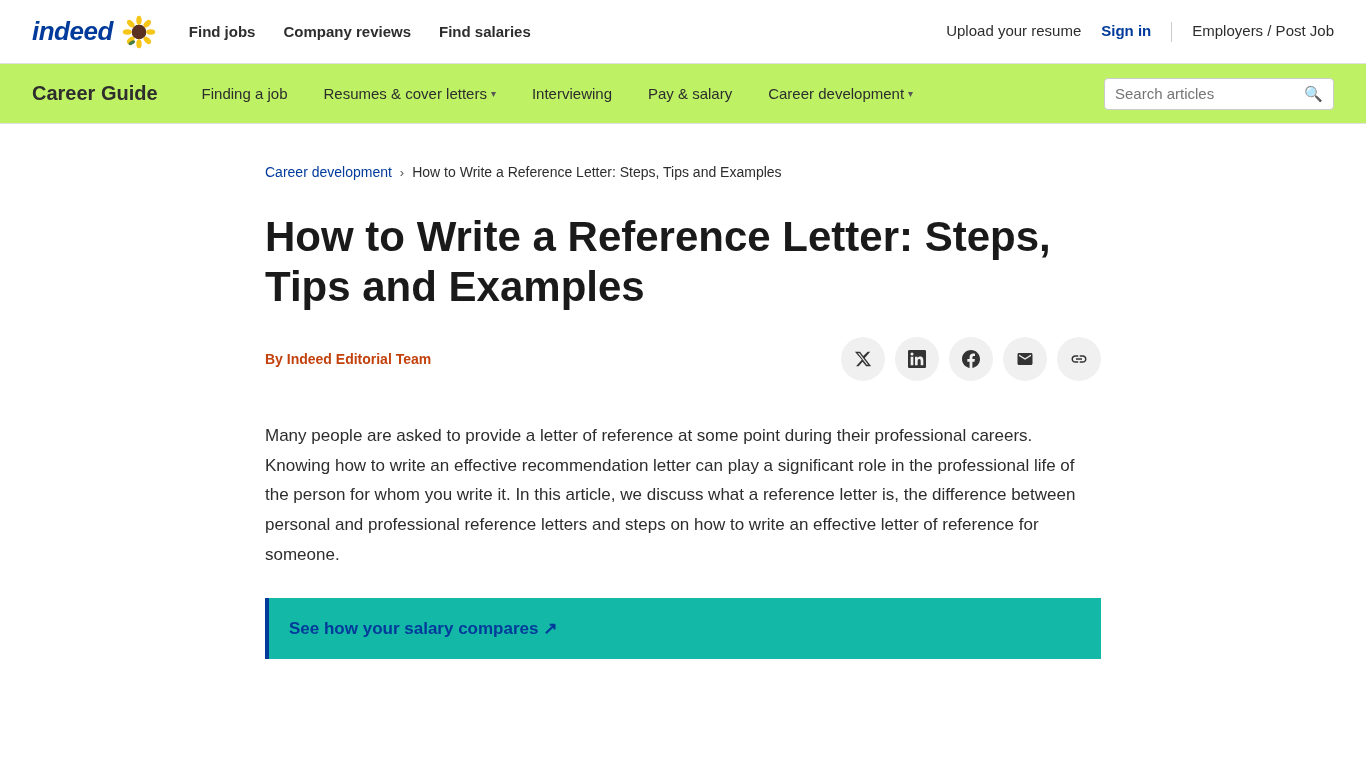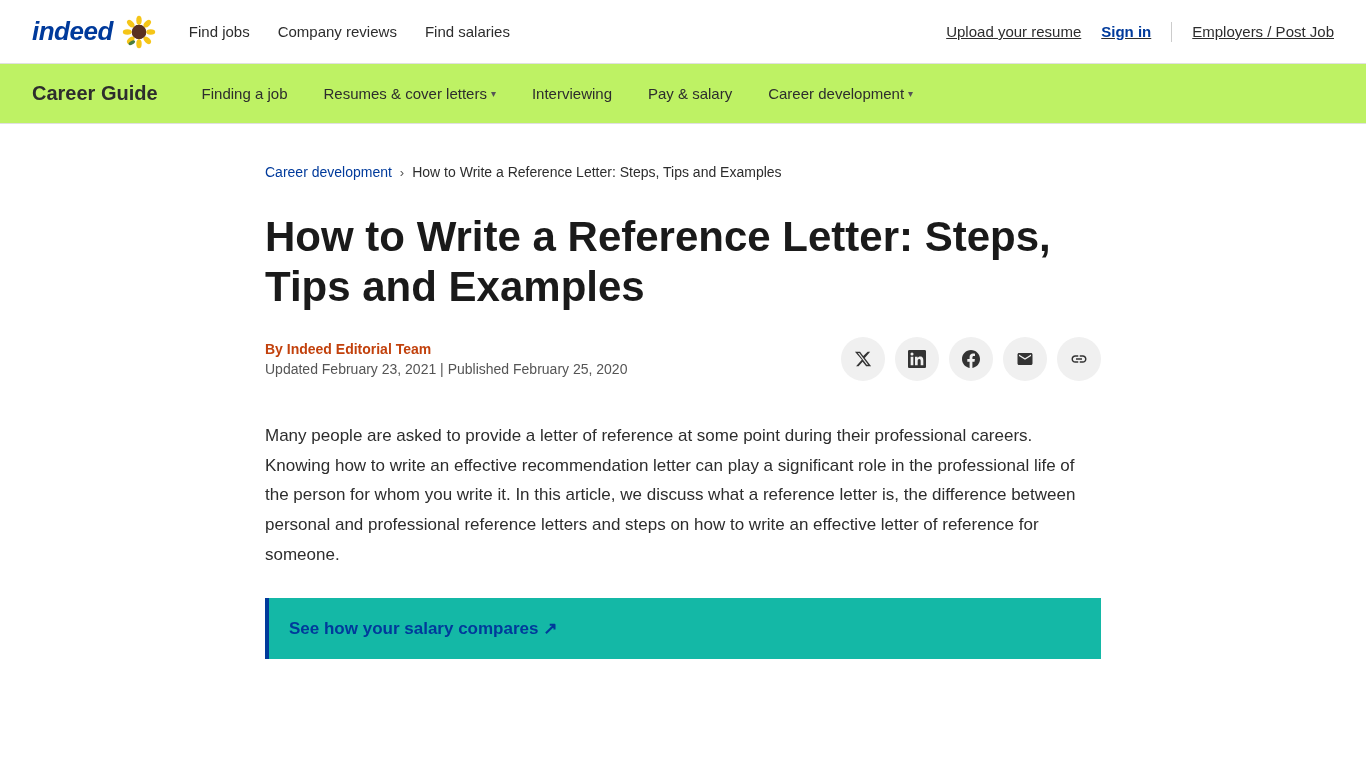--- a/index.html
+++ b/index.html
@@ -35,27 +35,25 @@
     .top-nav-links {
       display: flex;
       align-items: center;
       gap: 28px;
       flex: 1;
     }
     .top-nav-links a {
       text-decoration: none;
       color: #2d2d2d;
       font-size: 15px;
-      font-weight: 400;
+      font-weight: 700;
     }
     .top-nav-right {
       display: flex;
-      align-items: center;
       gap: 20px;
-      text-decoration: underline;
     }
     .top-nav-right a {
       text-decoration: none;
       color: #2d2d2d;
       font-size: 15px;
     }
     .sign-in-link {
       color: #003a9b !important;
       font-weight: 600;
     }
@@ -282,40 +280,43 @@
         <span class="dropdown-arrow">▾</span>
       </a>
       <a class="cg-nav-link" href="#">Interviewing</a>
       <a class="cg-nav-link" href="#">Pay &amp; salary</a>
       <a class="cg-nav-link" href="#">
         <span>Career development</span>
         <span class="dropdown-arrow">▾</span>
       </a>
     </div>
 
+    <div class="search-box-wrapper">
+      <input type="text" class="search-input" placeholder="Search articles" style="">
+      <span class="search-icon-cg">🔍</span>
+    </div>
   </div>
 </nav>
 
 <main>
   <div class="main-content">
 
     <div class="breadcrumb">
       <a class="breadcrumb-link" href="#">Career development</a>
       <span class="breadcrumb-chevron">›</span>
       <span class="breadcrumb-current">How to Write a Reference Letter: Steps, Tips and Examples</span>
     </div>
 
     <h1 class="article-title">How to Write a Reference Letter: Steps, Tips and Examples</h1>
 
     <div class="meta-row">
       <div class="meta-info">
         <div class="author-line">
           <span class="author-name">By Indeed Editorial Team</span>
         </div>
-        <div class="date-line">Updated February 23, 2021 | Published February 25, 2020</div>
       </div>
 
       <div class="social-icons">
 
         <button class="social-btn" title="Share on Twitter">
           <svg width="18" height="18" viewBox="0 0 24 24" fill="#333" xmlns="http://www.w3.org/2000/svg">
             <path d="M18.244 2.25h3.308l-7.227 8.26 8.502 11.24H16.17l-4.714-6.231-5.401 6.231H2.746l7.73-8.835L1.254 2.25H8.08l4.253 5.622zm-1.161 17.52h1.833L7.084 4.126H5.117z"></path>
           </svg>
         </button>
 

